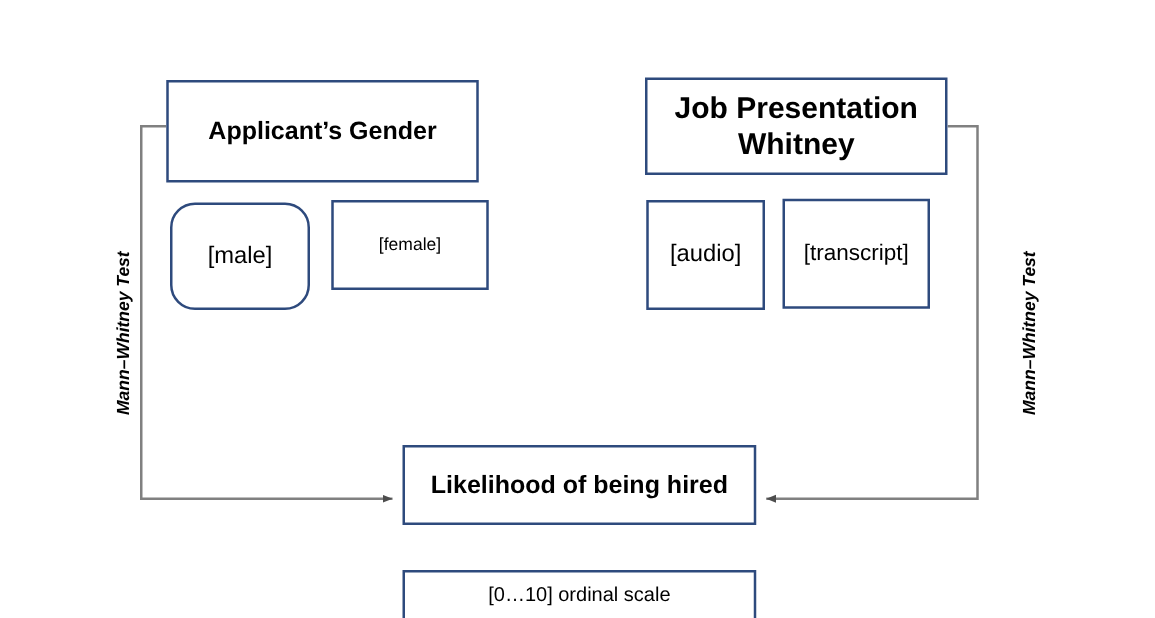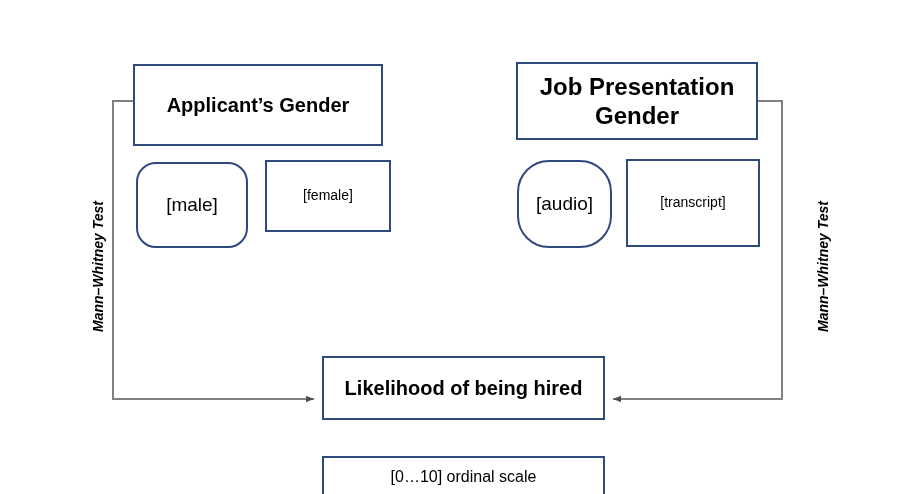--- a/index.html
+++ b/index.html
@@ -48,25 +48,24 @@
     font-size: 19px;
     border-radius: 20px;
   }
   #box-female {
     left: 265px; top: 128px; width: 126px; height: 72px;
     font-size: 14px;
   }
   #box-audio {
     left: 517px; top: 128px; width: 95px; height: 88px;
     font-size: 19px;
-    border-radius: 32px;
   }
   #box-transcript {
-    left: 626px; top: 127px; width: 134px; height: 88px;
-    font-size: 14px;
+    left: 626px; top: 127px; width: 118px; height: 88px;
+    font-size: 18px;
   }
   
   #box-outcome {
     left: 322px; top: 324px; width: 283px; height: 64px;
     font-size: 20px;
   }
   #box-scale {
     left: 322px; top: 424px; width: 283px; height: 42px;
     font-size: 16px;
   }
@@ -136,21 +135,21 @@
     <span>[male]</span>
   </div>
 
   <div class="box" id="box-female">
     <span>[female]</span>
   </div>
 
   <div class="box bold" id="box-method">
     <span>
       <span>Job Presentation</span><br>
-      <span>Gender</span>
+      <span>Whitney</span>
     </span>
   </div>
 
   <div class="box" id="box-audio">
     <span>[audio]</span>
   </div>
 
   <div class="box" id="box-transcript">
     <span>[transcript]</span>
   </div>

